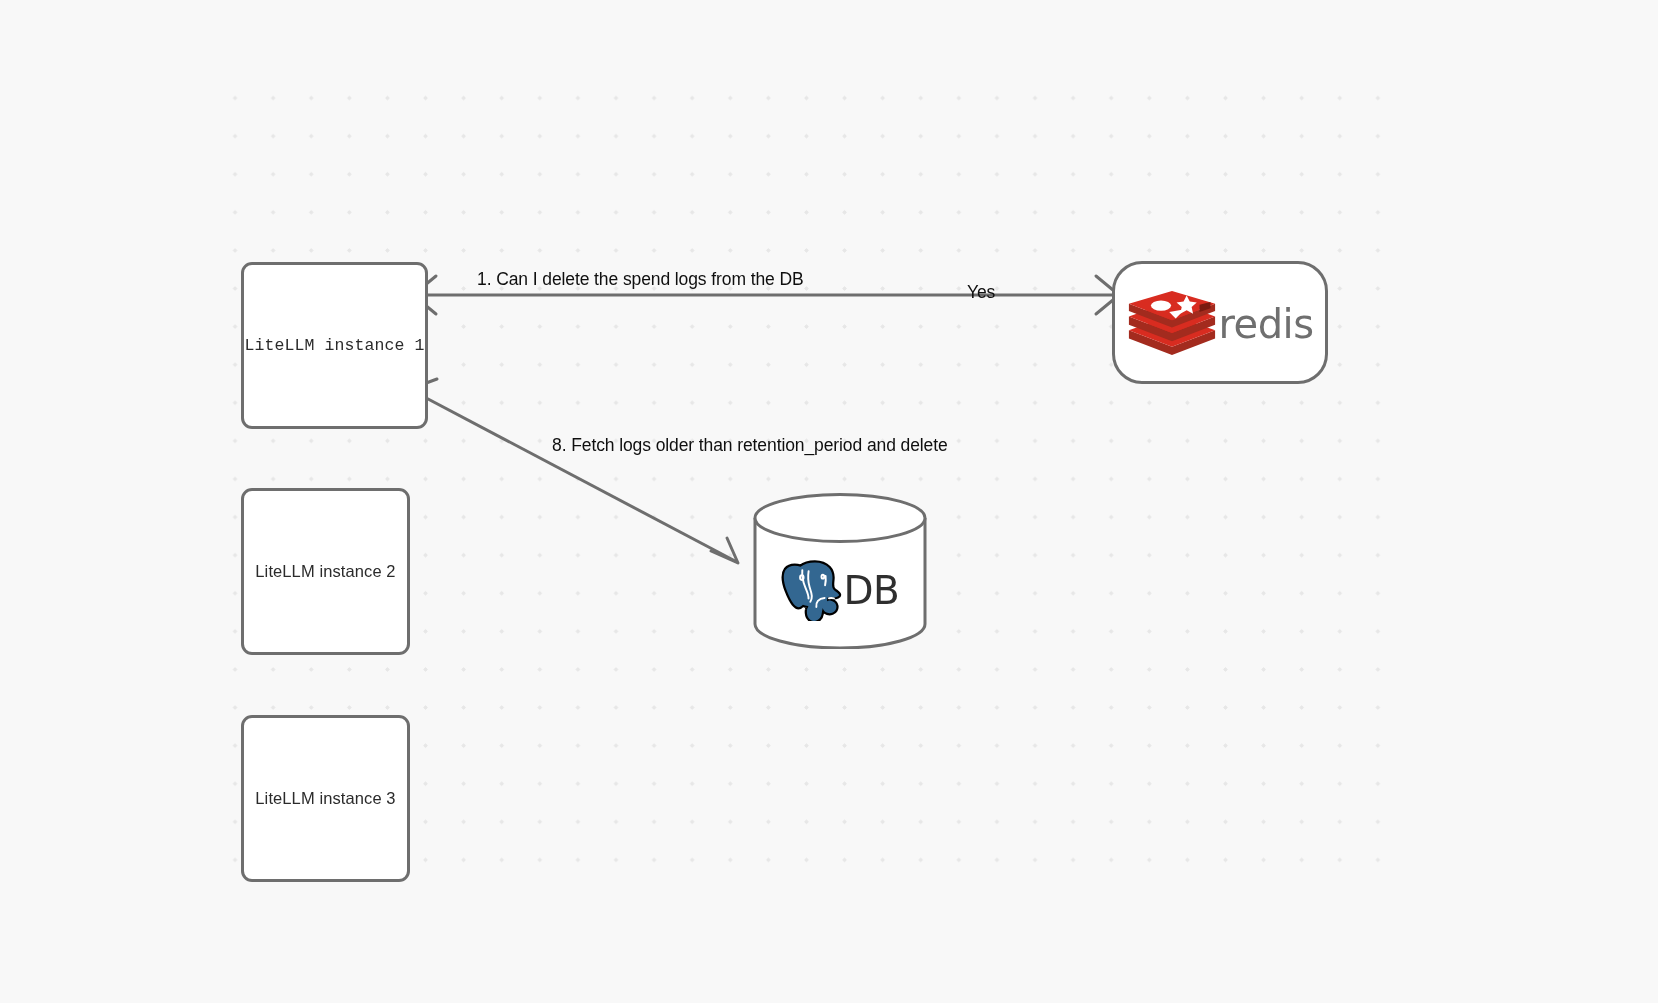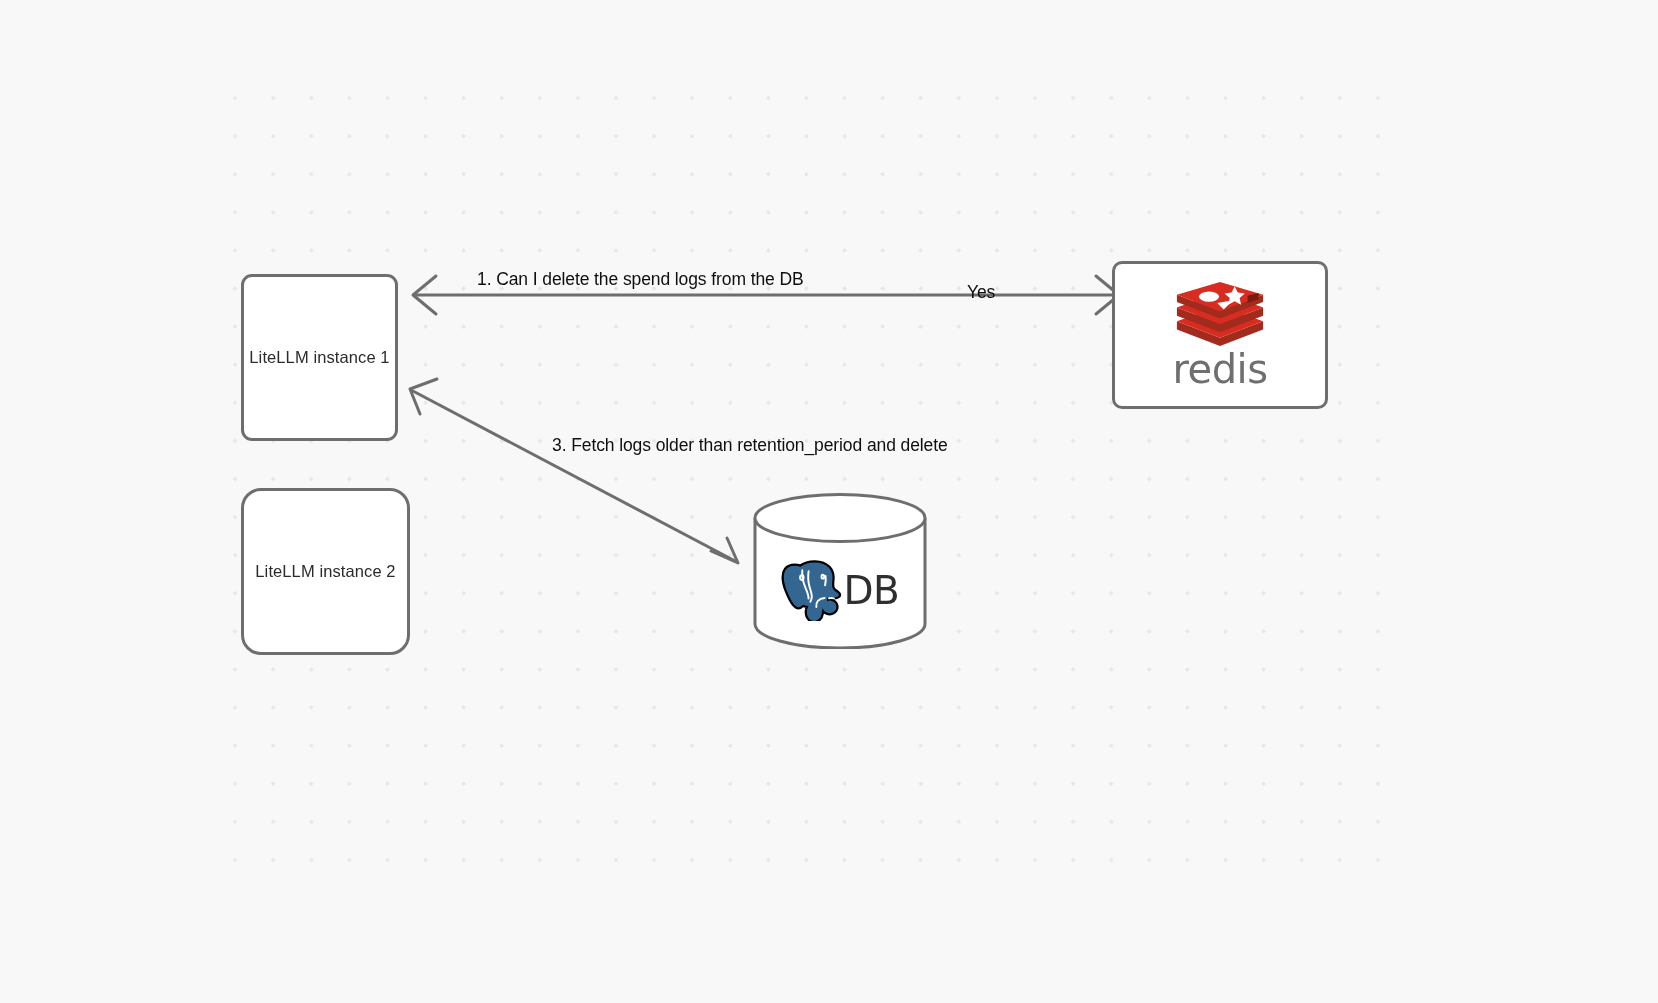--- a/index.html
+++ b/index.html
@@ -50,37 +50,36 @@
     align-items: center;
     justify-content: center;
   }
   .node-box .node-label {
     font-size: 16.5px;
     color: #2b2b2b;
     font-weight: 400;
     letter-spacing: 0.1px;
     white-space: nowrap;
   }
-  #node-litellm-1 { left: 241px; top: 274px;  width: 157px; height: 167px; }
-  #node-litellm-2 { left: 241px; top: 488px;  width: 169px; height: 167px; border-radius: 20px; }
+  #node-litellm-1 { left: 241px; top: 262px;  width: 187px; height: 167px; font-family: Liberation Mono, monospace; }
+  #node-litellm-2 { left: 241px; top: 488px;  width: 169px; height: 167px; }
   #node-litellm-3 { left: 241px; top: 715px;  width: 169px; height: 167px; }
 
   
   #node-redis {
     position: absolute;
     left: 1112px;
     top: 261px;
     width: 216px;
-    height: 148px;
+    height: 123px;
     box-sizing: border-box;
     background: #ffffff;
     border: 3px solid #6e6e6e;
-    border-radius: 10px;
+    border-radius: 30px;
     display: flex;
-    flex-direction: column;
     align-items: center;
     justify-content: center;
   }
   #redis-logo-mark { width: 92px; height: 66px; display: block; }
   #redis-wordmark {
     font-size: 40px;
     font-weight: 400;
     color: #6f6f6f;
     letter-spacing: -0.5px;
     line-height: 1;
@@ -154,30 +153,33 @@
       <polyline points="437,379 410,389 420,414" fill="none" stroke="#6e6e6e" stroke-width="3" stroke-linecap="round" stroke-linejoin="round"></polyline>
 
       <polyline points="711,551 738,563 727,538" fill="none" stroke="#6e6e6e" stroke-width="3" stroke-linecap="round" stroke-linejoin="round"></polyline>
     </g>
   </svg>
 
   <div class="edge-label" id="label-step-1">1.  Can I delete the spend logs from the DB</div>
 
   <div class="edge-label" id="label-step-1-answer">Yes</div>
 
-  <div class="edge-label" id="label-step-2">3.  Fetch logs older than retention_period and delete</div>
+  <div class="edge-label" id="label-step-2">8.  Fetch logs older than retention_period and delete</div>
 
   <div class="node-box" id="node-litellm-1">
     <span class="node-label">LiteLLM instance 1</span>
   </div>
 
   <div class="node-box" id="node-litellm-2">
     <span class="node-label">LiteLLM instance 2</span>
   </div>
 
+  <div class="node-box" id="node-litellm-3">
+    <span class="node-label">LiteLLM instance 3</span>
+  </div>
 
   <div id="node-redis">
     <svg id="redis-logo-mark" viewBox="0 0 100 72" xmlns="http://www.w3.org/2000/svg">
 
       <path d="M50 71 L3 53 L3 44 L50 62 L97 44 L97 53 Z" fill="#a32b1e"></path>
       <path d="M50 62 L3 44 L50 27 L97 44 Z" fill="#d82c20"></path>
 
       <path d="M50 56 L3 38 L3 29 L50 47 L97 29 L97 38 Z" fill="#a32b1e"></path>
       <path d="M50 47 L3 29 L50 12 L97 29 Z" fill="#d82c20"></path>
 

